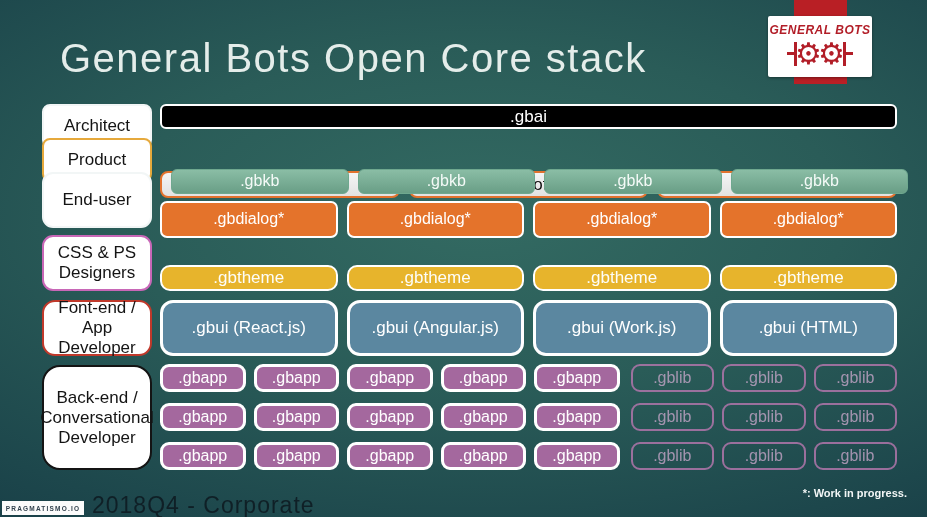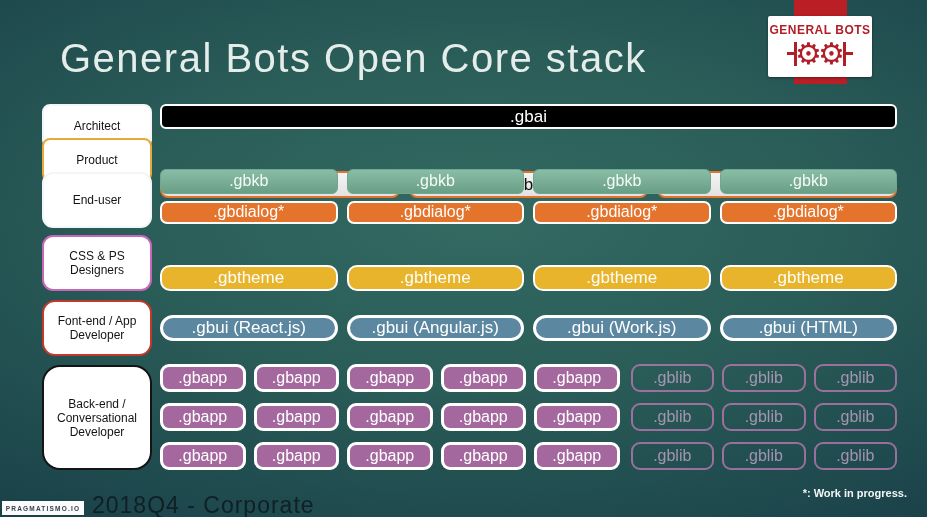--- a/index.html
+++ b/index.html
@@ -12,58 +12,58 @@
   
   .title{
     position:absolute; left:60px; top:36px; font-size:40px; font-weight:400;
     color:#e4edea; letter-spacing:1.5px;
   }
   
   .logo-ribbon{position:absolute; left:794px; top:0; width:53px; height:84px; background:#b91f25;}
   .logo-card{
     position:absolute; left:768px; top:16px; width:104px; height:61px; background:#ffffff;
     border-radius:2px; box-shadow:0 1px 3px rgba(0,0,0,.4);
-    display:flex; flex-direction:column; align-items:center; justify-content:center; gap:0;
+    display:flex; flex-direction:column; align-items:center; justify-content:center; gap:0;font-style:italic;
   }
   .logo-brand{font-size:12px; font-weight:bold; color:#b21e28; letter-spacing:.5px; white-space:nowrap;}
   .logo-gears{display:flex; align-items:center; justify-content:center; height:34px; color:#b21e28;}
   .gear-bar{width:3px; height:24px; background:#b21e28;}
   .gear-stub{width:7px; height:3px; background:#b21e28;}
   .gear-glyph{font-size:30px; line-height:30px; font-family:"DejaVu Sans", sans-serif; margin:0 -2px;}
   
   .box{
     display:flex; align-items:center; justify-content:center; box-sizing:border-box;
     text-align:center; line-height:1.15;
   }
   .row{position:absolute; left:160px; width:737px; display:flex; gap:9px;}
   .row > .box{flex:1;}
   
   .role{
     position:absolute; left:42px; width:110px; background:#ffffff; color:#141414;
-    font-size:12px; padding:20px 6px; box-sizing:border-box;
+    font-size:17px; padding:20px 6px; box-sizing:border-box;
     display:flex; align-items:center; justify-content:center; text-align:center;
   }
   .role-architect{top:104px; height:25px; border:2px solid #f2f6f6; border-radius:8px;}
   .role-product  {top:138px; height:35px; border:2px solid #e6a93c; border-radius:8px;}
   .role-enduser  {top:172px; height:56px; border:2px solid #f2f6f6; border-radius:11px;}
   .role-designers{top:235px; height:56px; border:2px solid #c867b7; border-radius:11px;}
   .role-frontend {top:300px; height:56px; border:2px solid #c0392b; border-radius:13px;}
   .role-backend  {top:365px; height:105px; border:2px solid #141414; border-radius:18px;}
   
   .row-gbai{top:104px; height:25px;border-radius:8px;}
   .gbai{background:#000000; border:2px solid #ffffff; border-radius:6px; color:#fff; font-size:17px;}
   .row-gbot{top:138px; height:27px;margin-top:33px;}
   .gbot{background:linear-gradient(#f4f4f4,#e2e2e2); border:2px solid #e2722d; border-radius:8px; color:#101010; font-size:17px;}
-  .row-gbkb{top:169px; height:25px;}
+  .row-gbkb{top:169px; height:25px;padding-left:11px;}
   .gbkb{background:linear-gradient(#8abda5,#699e86); border:1px solid #6fa88f; border-radius:6px; color:#f4faf7; font-size:16px;}
-  .row-gbdialog{top:201px; height:23px;}
+  .row-gbdialog{top:201px; height:37px;}
   .gbdialog{background:#e4732b; border:2px solid #ffffff; border-radius:7px; color:#fff; font-size:16px;}
   .row-gbtheme{top:235px; height:56px;}
   .gbtheme{background:#e7b42c; border:2px solid #ffffff; border-radius:10px; color:#fdfdf8; font-size:17px;margin-top:30px;}
-  .row-gbui{top:300px; height:56px;align-items:center;}
+  .row-gbui{top:300px; height:56px;}
   .gbui{background:#5b87a0; border:3px solid #ffffff; border-radius:13px; color:#fff; font-size:17px;}
   .row-apps{gap:8px;}
   .row-apps1{top:364px; height:28px;}
   .row-apps2{top:403px; height:28px;}
   .row-apps3{top:442px; height:28px;}
   .gbapp{flex:0 0 83px; background:#a4689e; border:3px solid #ffffff; border-radius:9px; color:#fff; font-size:16px;}
   .gblib{flex:0 0 86px; background:transparent; border:2px solid rgba(176,118,170,.85); border-radius:9px; color:rgba(205,170,205,.75); font-size:16px;}
   .gblib-first{margin-left:3px;}
   
   .footer-brand{

